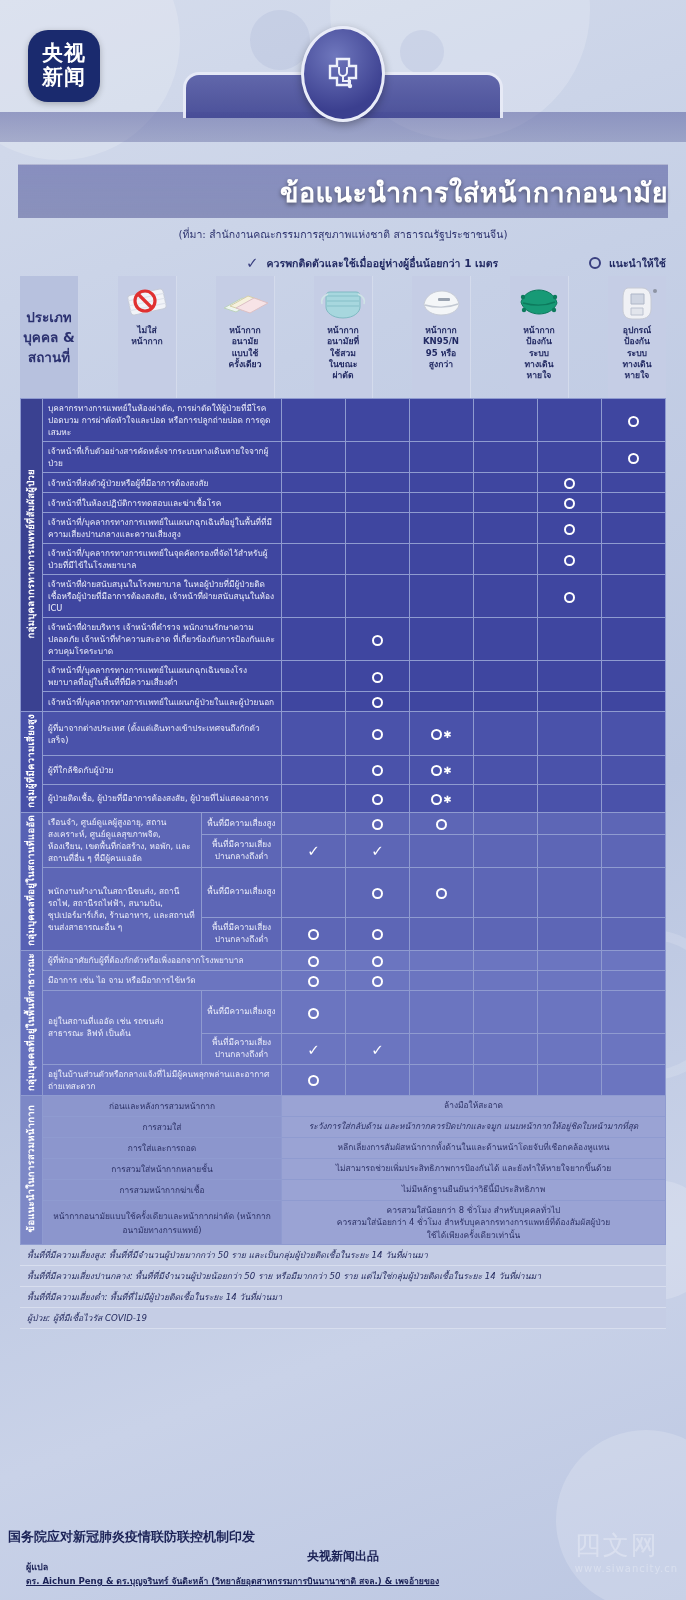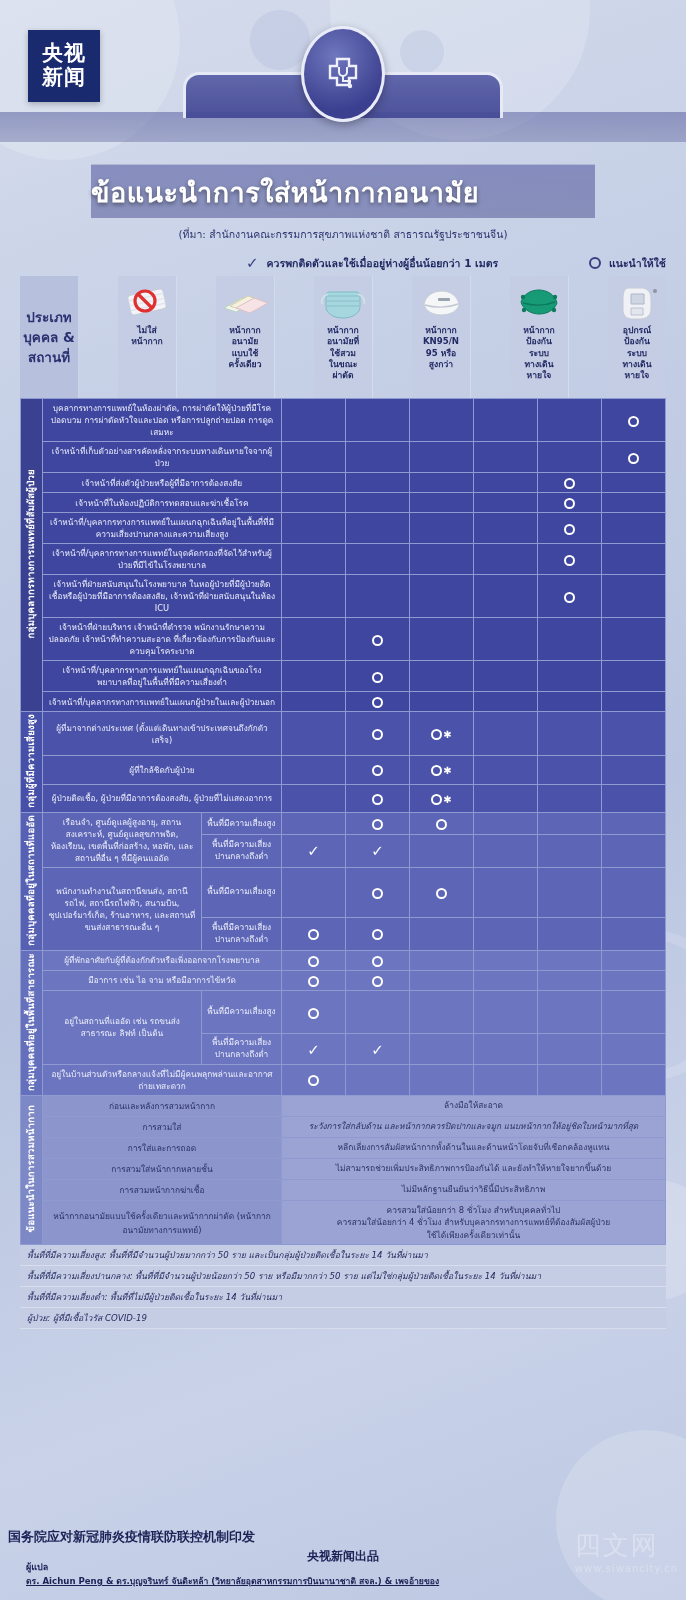--- a/index.html
+++ b/index.html
@@ -15,21 +15,21 @@
 
   
   .blob { position:absolute; border-radius:50%; background: rgba(255,255,255,0.18); }
   .blob.d { background: rgba(120,140,190,0.13); }
   .ring { position:absolute; border-radius:50%; border:10px solid rgba(255,255,255,0.14); }
 
   
   .hdr { position:relative; height:258px; }
   .logo {
     position:absolute; left:28px; top:30px; width:72px; height:72px;
-    background:#1a2a6e; border-radius:0; color:#fff;
+    background:#1a2a6e; border-radius:20px; color:#fff;
     display:flex; flex-direction:column; align-items:center; justify-content:center;
     font-size:21px; line-height:1.12; font-weight:bold; letter-spacing:1px;
     box-shadow:0 2px 6px rgba(0,0,0,.25);
   }
   .logo span{display:block;}
   .logo .r1{ }
   .logo .r2{ }
 
   .medallion { position:absolute; left:50%; top:26px; transform:translateX(-50%);
                width:84px; height:96px; }
@@ -38,21 +38,21 @@
         border:3px solid #e9ecf8; box-shadow:0 3px 9px rgba(0,0,0,.3);
         display:flex; align-items:center; justify-content:center;}
   .banner-arc { position:absolute; left:50%; top:72px; transform:translateX(-50%);
       width:320px; height:46px; border:3px solid #e8ebf7; border-bottom:none;
       border-radius:16px 16px 0 0; background:linear-gradient(180deg,#5b61a8,#454a95);
       opacity:.95; }
   .banner-bar { position:absolute; left:0; top:112px; width:686px; height:30px;
       background:linear-gradient(180deg,rgba(90,96,160,.55),rgba(70,76,140,.35)); }
 
   .titlebox { position:absolute; left:50%; top:164px; transform:translateX(-50%);
-      width:504px; padding:6px 0 4px; text-align:left;
+      width:650px; padding:6px 0 4px; text-align:right;
       background:linear-gradient(180deg,rgba(92,98,165,.62),rgba(70,76,142,.50));
       border-top:1px solid rgba(255,255,255,.35);font-family:Liberation Serif, serif;}
   .title { color:#fff; font-size:27px; font-weight:bold; letter-spacing:.5px;
            text-shadow:0 2px 4px rgba(0,0,0,.45); }
   .subtitle { position:absolute; left:0; right:0; top:226px; text-align:center;
            color:#2f3570; font-size:10.5px; }
 
   
   .legend { position:absolute; left:246px; top:252px; width:420px; height:22px;
       display:flex; align-items:center; gap:8px; color:#222a63; font-size:10.5px; font-weight:bold;}
@@ -78,21 +78,21 @@
 
   
   table.grid { position:absolute; left:20px; top:398px; width:646px;
      border-collapse:collapse; table-layout:fixed; }
   table.grid td { border:1px solid #8f9bd0; vertical-align:middle; }
   td.sect { width:22px; background:#3a4191; color:#fff; font-size:9.5px; font-weight:bold;
      text-align:center; padding:2px 0; }
   td.sect .vt { writing-mode:vertical-rl; transform:rotate(180deg); white-space:nowrap;
      display:inline-block; line-height:1.15; letter-spacing:.3px;}
   td.desc { background:#3f46a0; color:#eef0fb; font-size:8.3px; line-height:1.45;
-     padding:3px 5px;text-align:center; }
+     padding:3px 5px; }
   td.sub  { background:#3f46a0; color:#eef0fb; font-size:8.3px; line-height:1.4;
      padding:3px 4px; text-align:center; width:80px;}
   td.mk { width:70px; text-align:center; background:#3f46a0; }
 
   
   tr.s2 td.sect{background:#4750a8;} tr.s2 td.desc,tr.s2 td.sub,tr.s2 td.mk{background:#4a52aa;}
   tr.s3 td.sect{background:#5761b4;} tr.s3 td.desc,tr.s3 td.sub,tr.s3 td.mk{background:#5d66b6;}
   tr.s4 td.sect{background:#6570bd;} tr.s4 td.desc,tr.s4 td.sub,tr.s4 td.mk{background:#6b75c0;}
 
   .o { display:inline-block; width:11px; height:11px; border:2.2px solid #fff;

